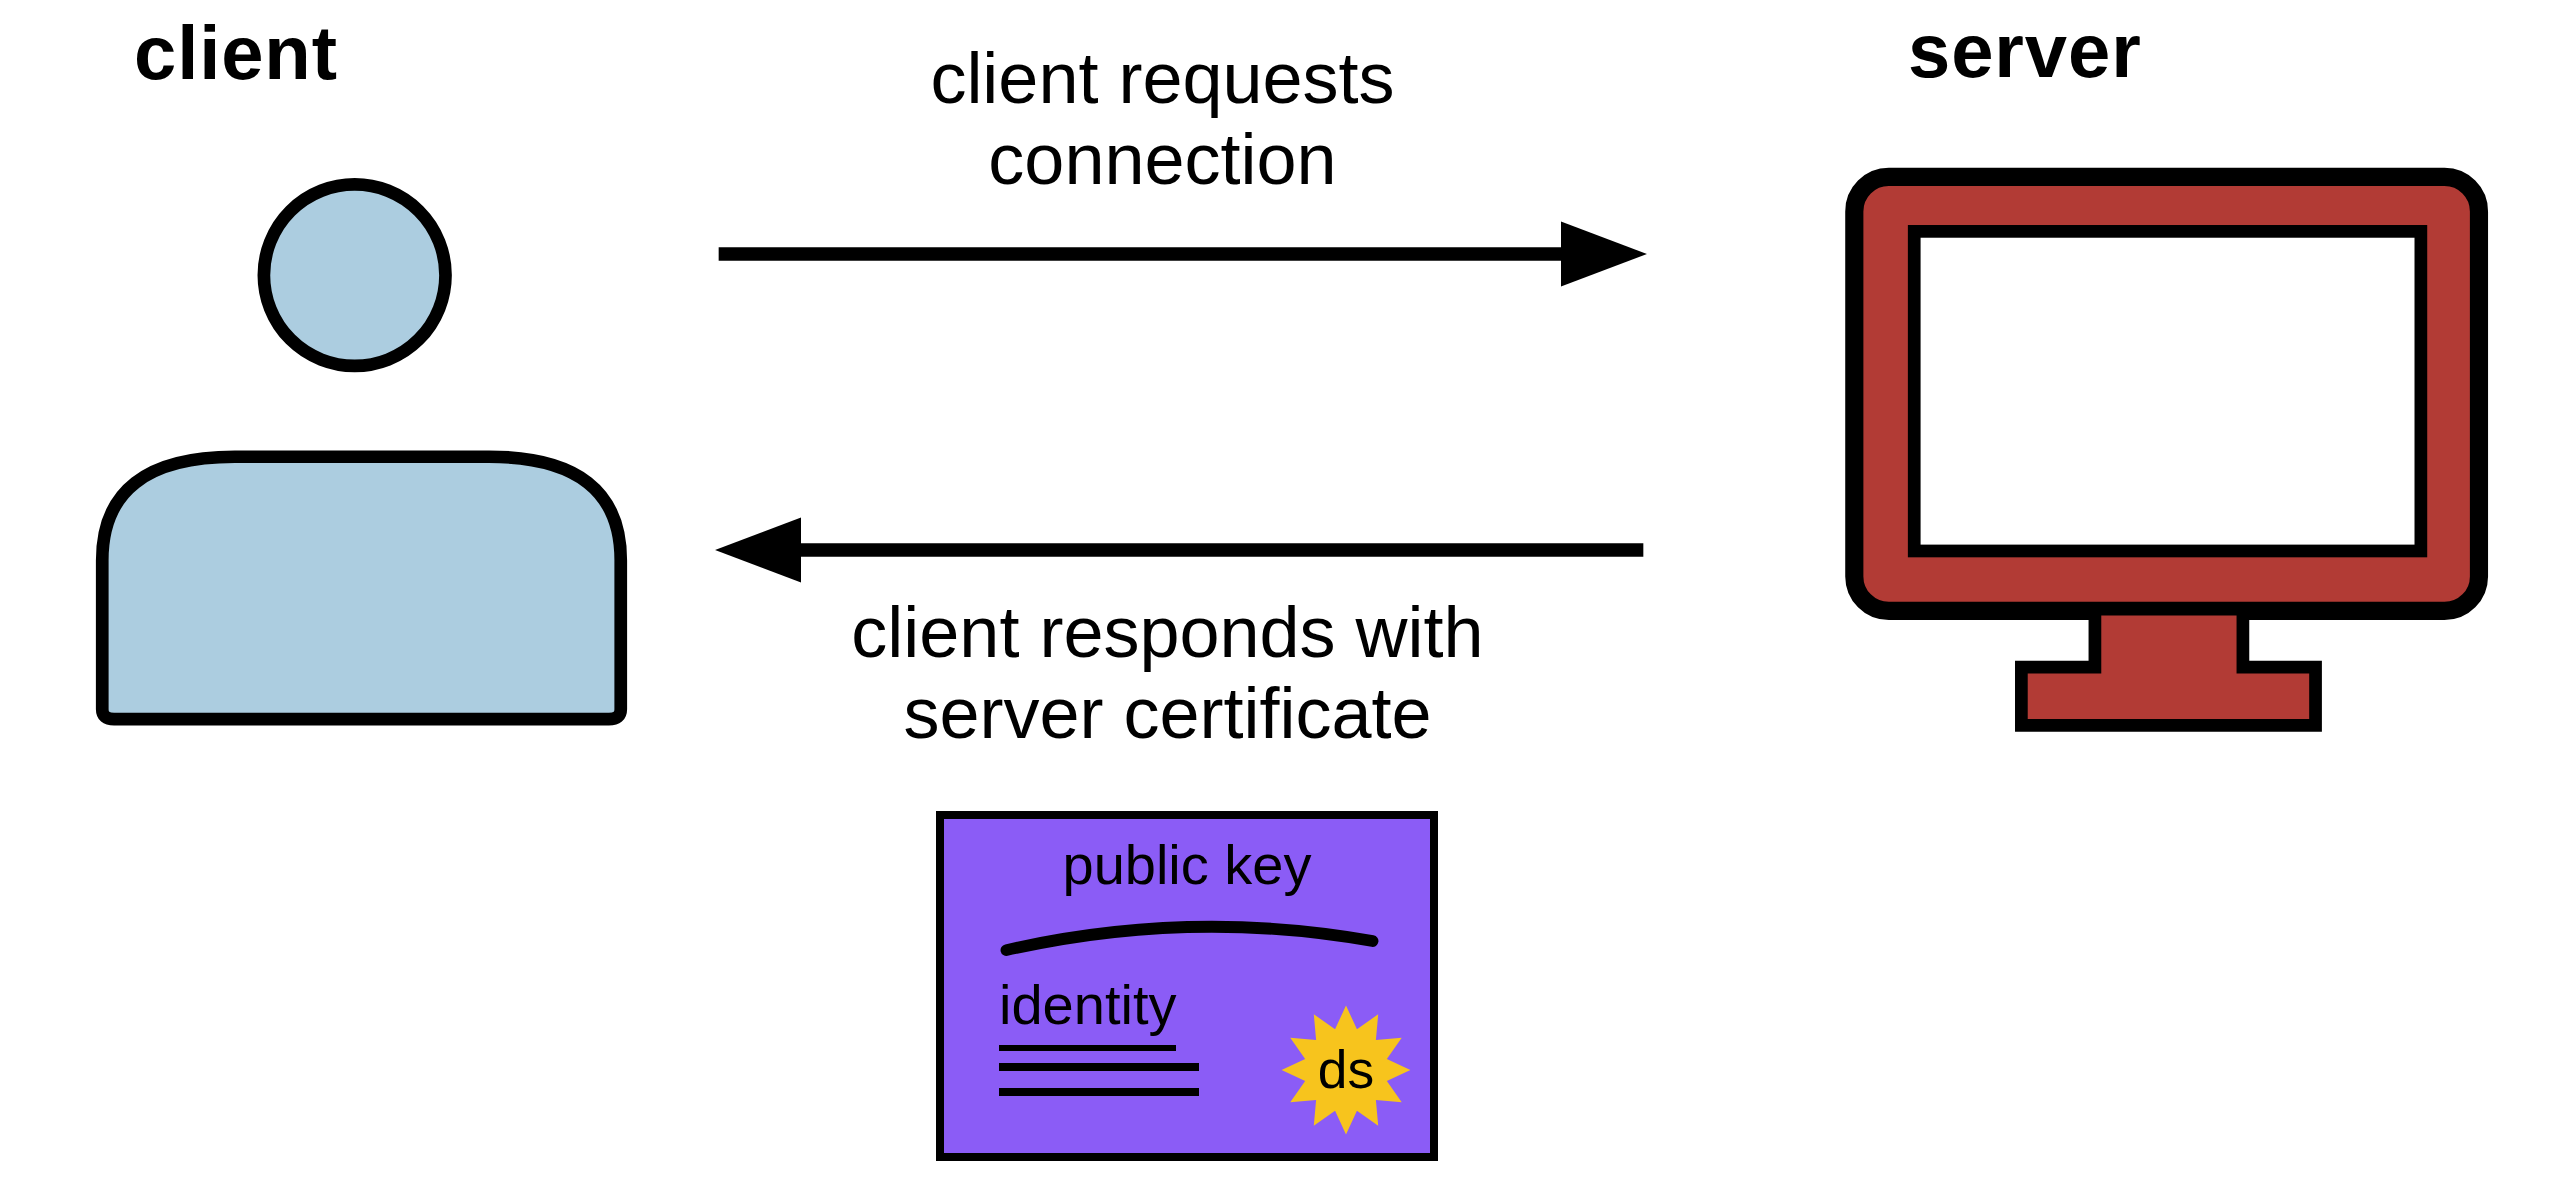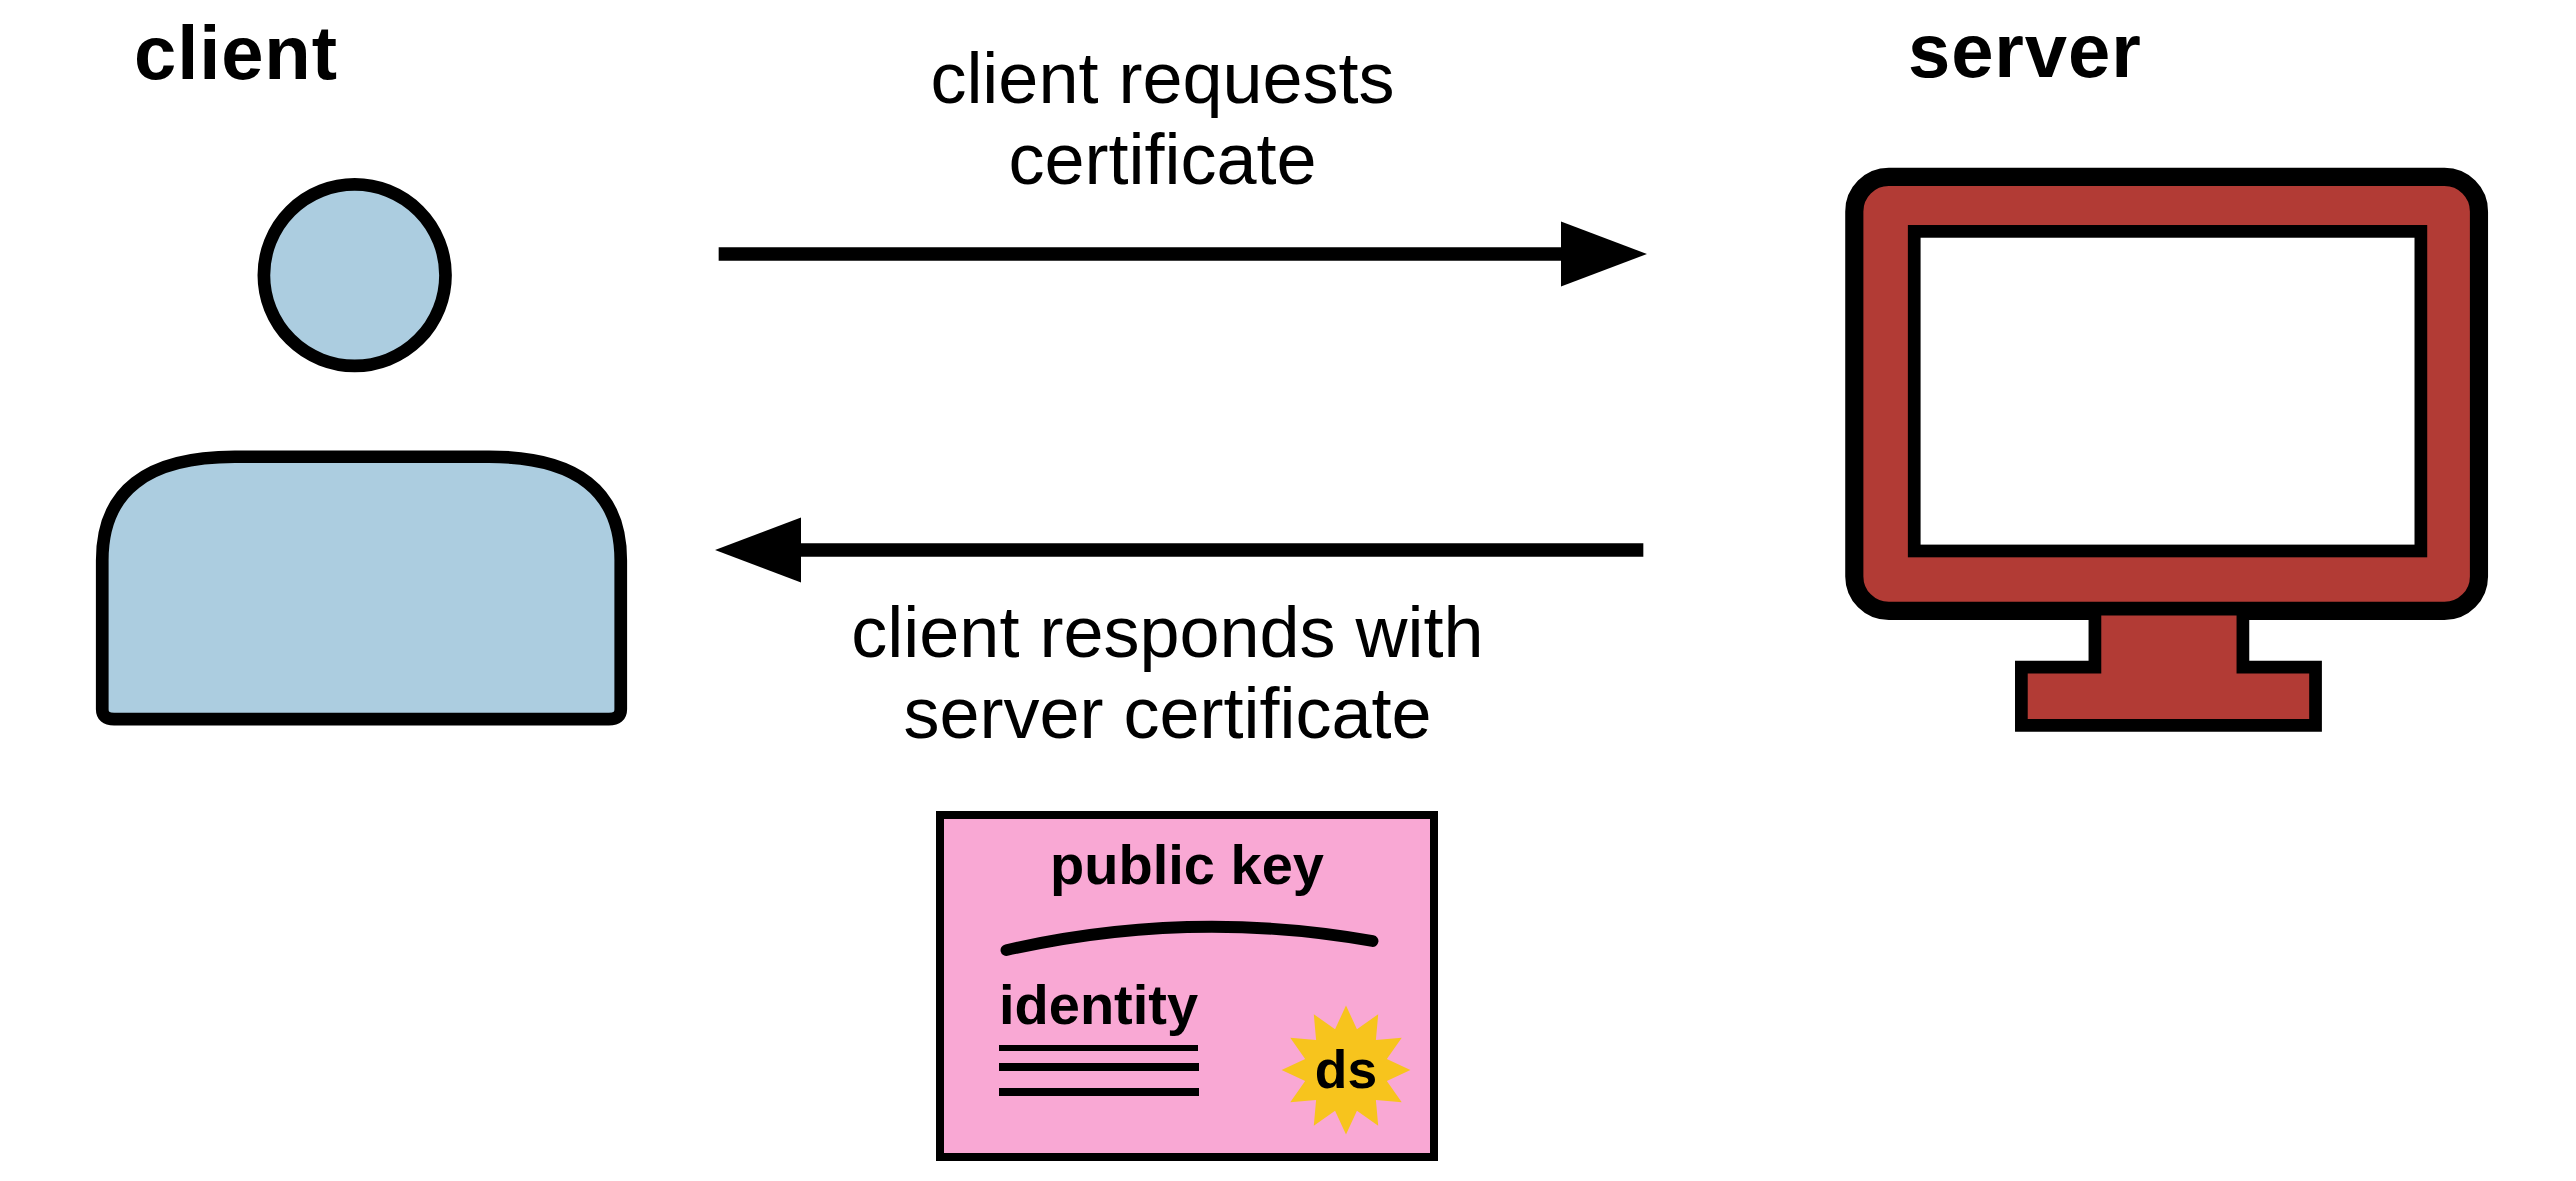--- a/index.html
+++ b/index.html
@@ -43,24 +43,23 @@
   }
   .request-text { left: 772px; top: 38px; width: 781px; }
   .response-text { left: 727px; top: 592px; width: 881px; }
 
   .certificate {
     position: absolute;
     left: 936px;
     top: 811px;
     width: 502px;
     height: 350px;
-    background: #f9a8d4;
+    background: #8b5cf6;
     border: 8.2px solid #000000;
     box-sizing: border-box;
-    font-weight: bold;
   }
   .cert-public-key {
     position: absolute;
     left: 0; right: 0;
     top: 12.7px;
     text-align: center;
     font-size: 56px;
   }
   .cert-arc-svg {
     position: absolute;
@@ -105,21 +104,21 @@
 
   <div class="entity-label client-label">client</div>
 
   <svg class="abs person-svg" viewBox="0 0 615 620">
     <circle cx="300" cy="118" r="100" stroke="#000000" stroke-width="14" fill="#accde0"></circle>
     <path d="M22,596 L22,432 Q22,318 168,318 L448,318 Q593,318 593,432 L593,596 Q593,607 580,607 L35,607 Q22,607 22,596 Z" stroke="#000000" stroke-width="14" stroke-linejoin="round" fill="#accde0"></path>
   </svg>
 
   <div class="annotation request-text">
     <div>client requests</div>
-    <div>certificate</div>
+    <div>connection</div>
   </div>
 
   <svg class="arrow-svg arrow-top" viewBox="0 0 1030 84">
     <line x1="4" y1="42" x2="945" y2="42" stroke="#000000" stroke-width="15"></line>
     <polygon points="1030,42 935,6 935,78" fill="#000000"></polygon>
   </svg>
 
   <div class="entity-label server-label">server</div>
 
   <svg class="abs monitor-svg" viewBox="0 0 715 630">

